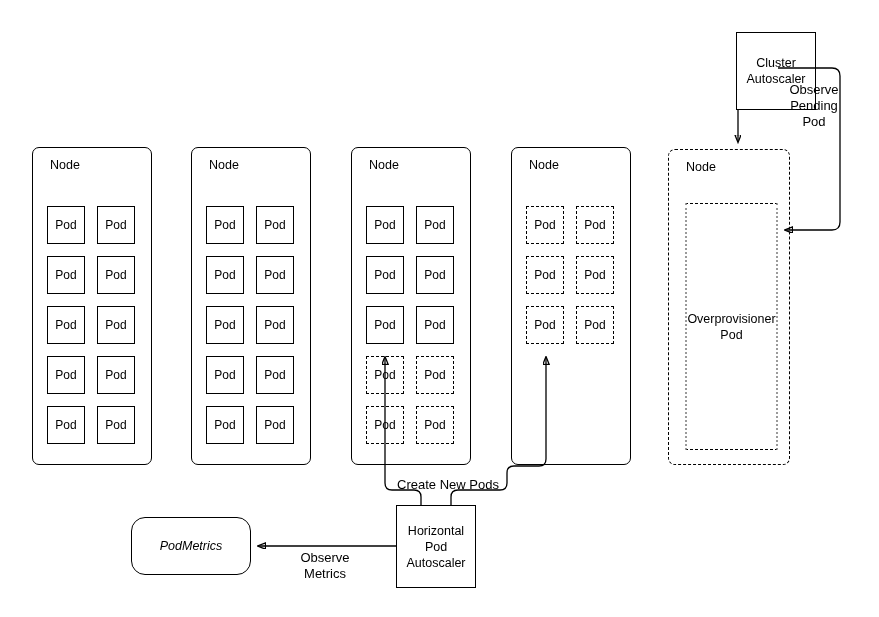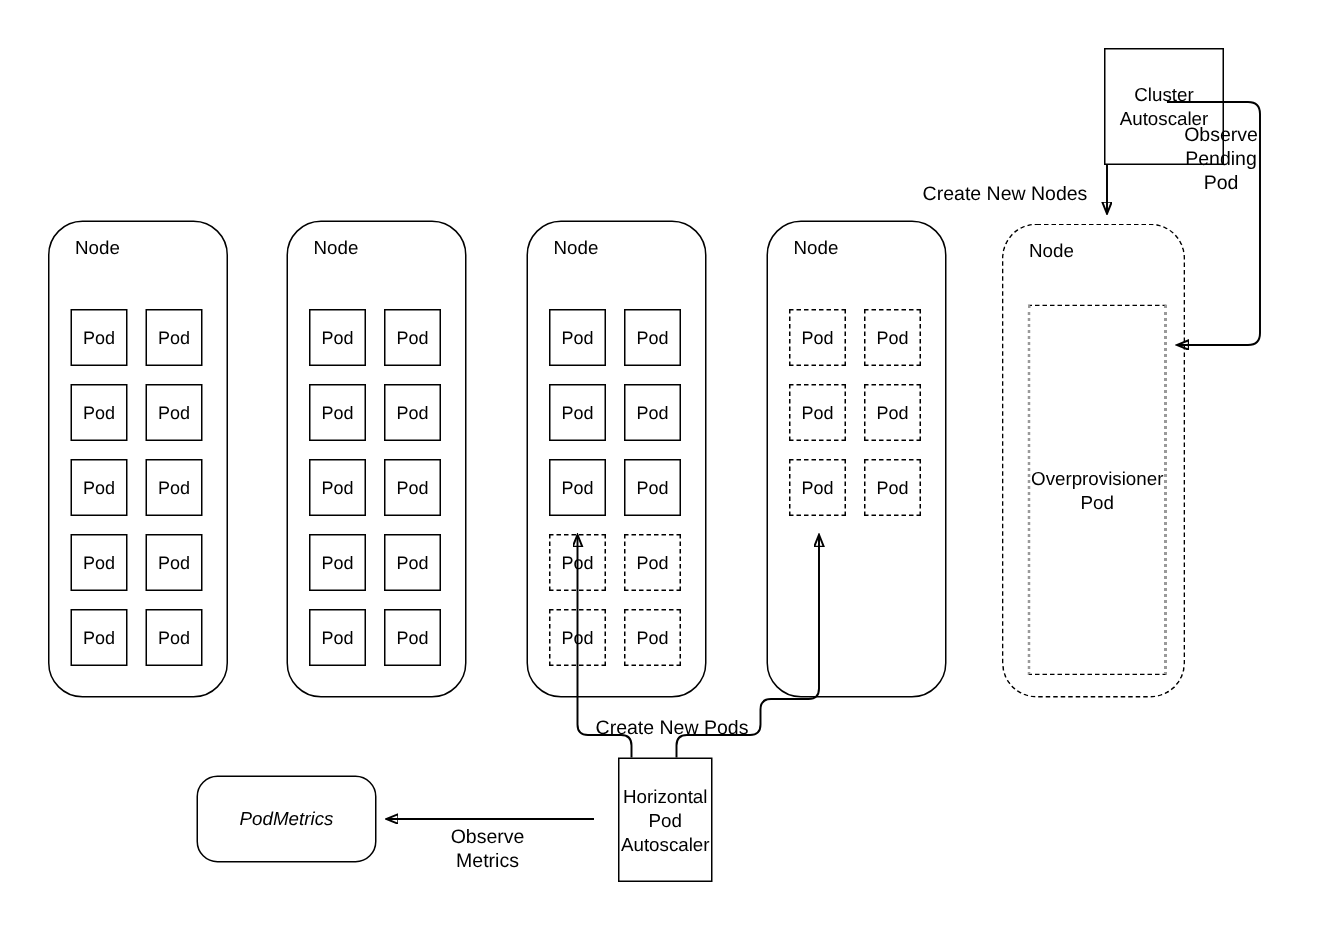--- a/index.html
+++ b/index.html
@@ -1,21 +1,21 @@
 <!DOCTYPE html>
 <html><head>
 <meta charset="utf-8">
 <style>
   html,body{margin:0;padding:0;background:#ffffff;}
   body{width:879px;height:617px;position:relative;overflow:hidden;
        font-family:"Liberation Sans", sans-serif;color:#000000;}
 
   #canvas{position:absolute;left:0;top:0;width:879px;height:617px;}
 
-  .node{position:absolute;border:1.3px solid #000;border-radius:23px;background:#fff;box-sizing:border-box;}
+  .node{position:absolute;border:1.3px solid #000;border-radius:7px;background:#fff;box-sizing:border-box;}
   .node.dashed{border-style:dashed;border-width:1.4px;}
   .node-label{position:absolute;left:17px;top:10px;font-size:12.5px;line-height:14px;}
 
   .pod{position:absolute;border:1.2px solid #000;background:#fff;box-sizing:border-box;
        display:flex;align-items:center;justify-content:center;font-size:12px;}
   .pod.dashed{border-style:dashed;}
 
   .box{position:absolute;border:1.3px solid #000;background:#fff;box-sizing:border-box;
        display:flex;align-items:center;justify-content:center;text-align:center;
        font-size:12.5px;line-height:16px;white-space:pre-line;}
@@ -92,27 +92,26 @@
   <div class="node dashed" style="left:668px;top:149px;width:122px;height:316px;">
     <div class="node-label">Node</div>
   </div>
 
   <div class="op-pod" style="left:685px;top:203px;width:93px;height:247px;">Overprovisioner
 Pod</div>
 
   <div class="box" style="left:736px;top:32px;width:80px;height:78px;">Cluster
 Autoscaler</div>
 
-  <div class="box" style="left:412px;top:505px;width:63px;height:83px;">Horizontal
+  <div class="box" style="left:396px;top:505px;width:80px;height:83px;">Horizontal
 Pod
 Autoscaler</div>
 
   <div class="box rounded" style="left:131px;top:517px;width:120px;height:58px;font-style:italic;">PodMetrics</div>
 
-  <div class="edge-label" style="left:600px;top:121px;width:140px;">Create New Nodes</div>
 
   <div class="edge-label" style="left:783px;top:82px;width:62px;">Observe
 Pending
 Pod</div>
 
   <div class="edge-label" style="left:388px;top:477px;width:120px;">Create New Pods</div>
 
   <div class="edge-label" style="left:288px;top:550px;width:74px;">Observe
 Metrics</div>
 

